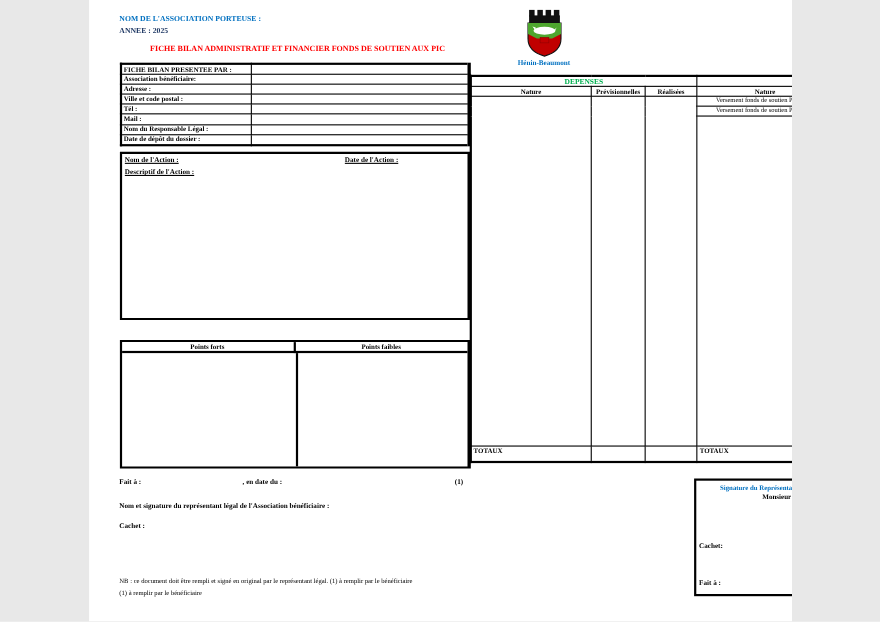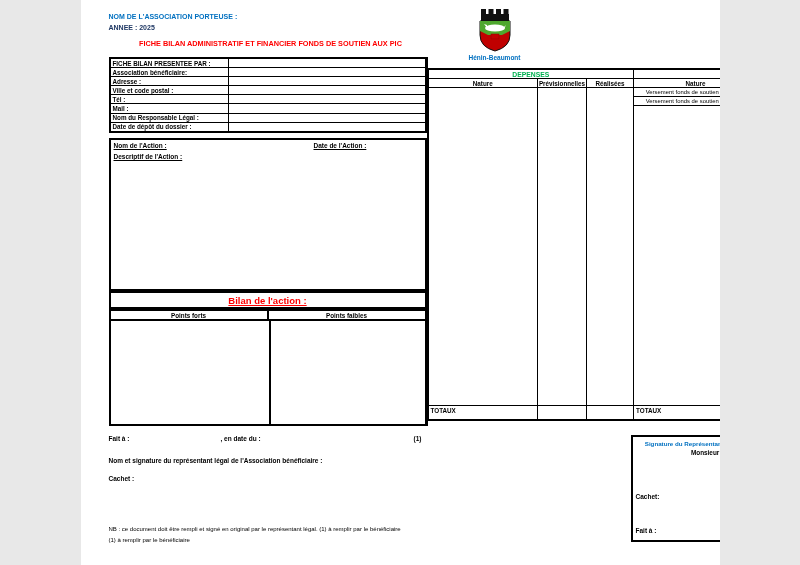--- a/index.html
+++ b/index.html
@@ -1,18 +1,18 @@
 <!DOCTYPE html>
 <html><head>
 <meta charset="utf-8">
 <style>
   html,body { margin:0; padding:0; background:#e8e8e8; }
   .page {
     position:relative; width:639px; height:565px; background:#ffffff;
-    font-family:Liberation Sans, sans-serif; color:#000; overflow:hidden;
+    font-family:Liberation Serif, serif; color:#000; overflow:hidden;
     margin:0 auto;
   }
   .abs { position:absolute; }
 
   
   .assoc-label { left:28px; top:13px; font-size:7px; font-weight:bold; color:#0070C0; }
   .year-label  { left:28px; top:24px; font-size:7px; font-weight:bold; color:#1F3864; }
   .doc-title   { left:40px; top:39px; width:300px; text-align:center; font-size:7.3px; font-weight:bold; color:#FF0000; }
 
   
@@ -160,21 +160,20 @@
     </tr>
   </tbody>
     </table>
 
   <div class="abs action-box">
     <span class="lbl" style="left:3px; top:2px;">Nom de l'Action :</span>
     <span class="lbl" style="left:203px; top:2px;">Date de l'Action :</span>
     <span class="lbl" style="left:3px; top:13px;">Descriptif de l'Action :</span>
   </div>
 
-  <div class="abs bilan-banner">Bilan de l'action :</div>
 
   <div class="abs points-box">
     <div class="points-head ph-left">Points forts</div>
     <div class="points-head ph-right">Points faibles</div>
     <div class="points-divider"></div>
   </div>
 
   <table class="fin-table">
     <colgroup>
       <col style="width:110px">

